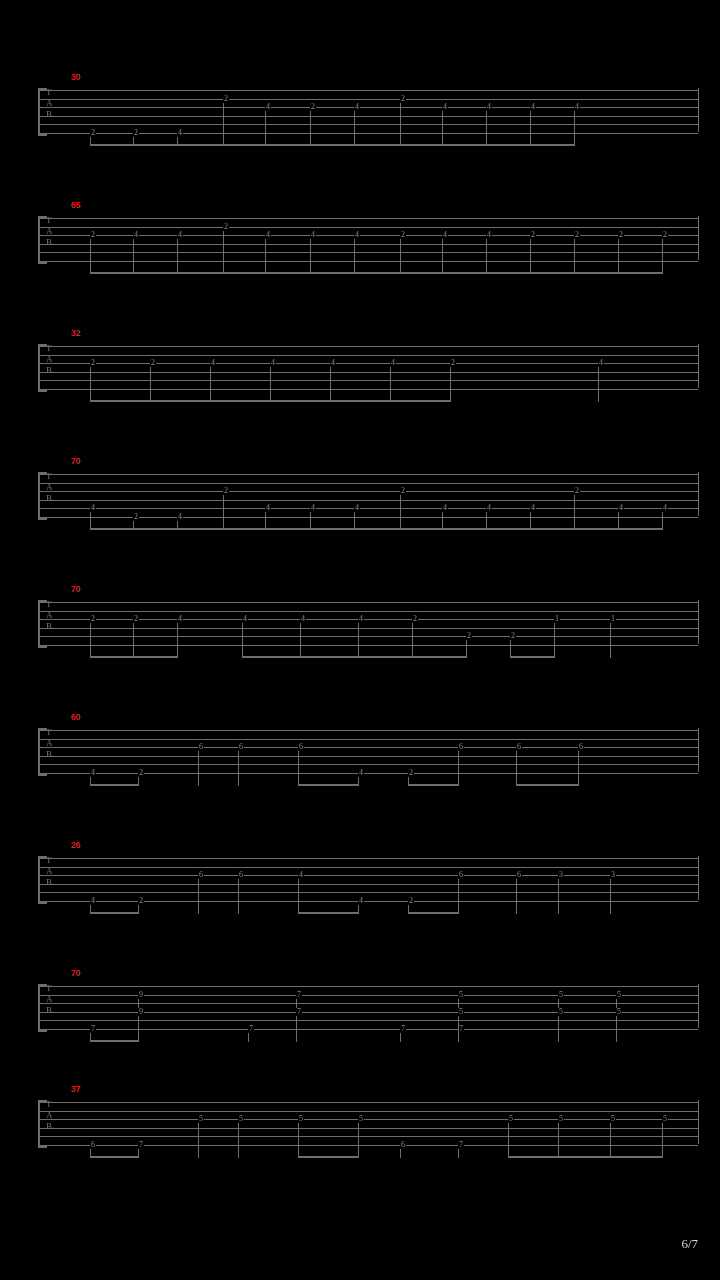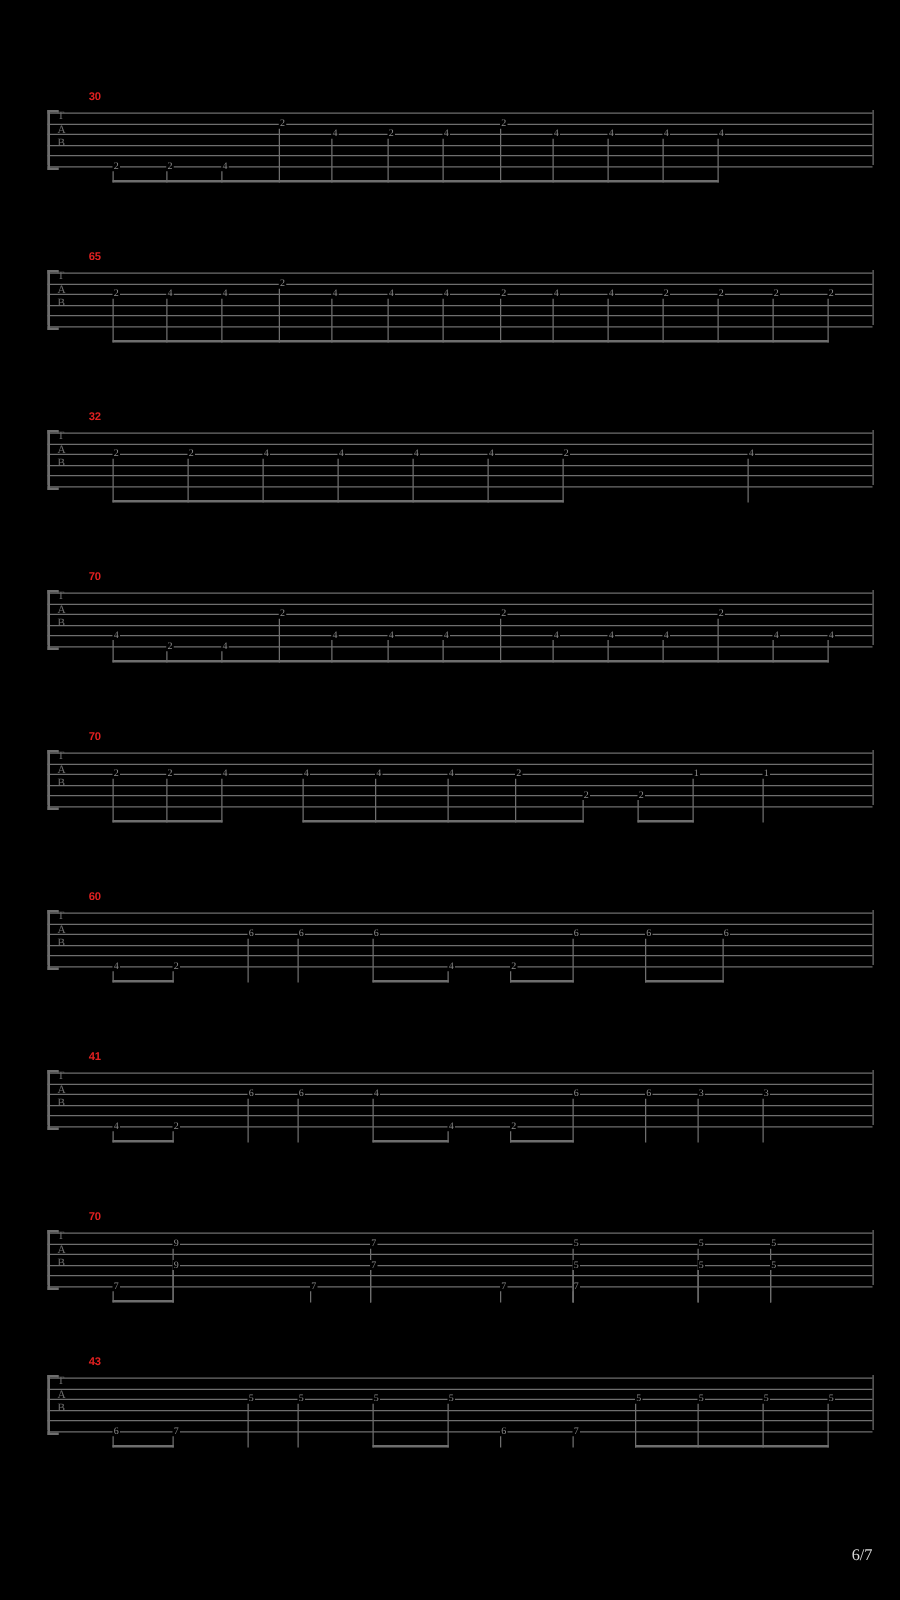--- a/index.html
+++ b/index.html
@@ -365,21 +365,21 @@
       <div class="fret" style="left: 478px; top: 15px;">6</div>
       <div class="stem" style="left: 478px; top: 23.2px; height: 34.8px;"></div>
       <div class="fret" style="left: 540px; top: 15px;">6</div>
       <div class="stem" style="left: 540px; top: 23.2px; height: 34.8px;"></div>
       <div class="beam" style="left: 52px; top: 56px; width: 49px;"></div>
       <div class="beam" style="left: 260px; top: 56px; width: 61px;"></div>
       <div class="beam" style="left: 370px; top: 56px; width: 51px;"></div>
       <div class="beam" style="left: 478px; top: 56px; width: 63px;"></div>
     </div>
     <div class="system" style="top: 856px;">
-      <div class="measure-number">41</div>
+      <div class="measure-number">26</div>
       <div class="staff">
         <div class="staff-line" style="top: 2px;"></div>
         <div class="staff-line" style="top: 10.6px;"></div>
         <div class="staff-line" style="top: 19.2px;"></div>
         <div class="staff-line" style="top: 27.8px;"></div>
         <div class="staff-line" style="top: 36.4px;"></div>
         <div class="staff-line" style="top: 45px;"></div>
         <div class="brace"></div>
         <div class="tab-letters">
           <div>T</div>
@@ -457,21 +457,21 @@
       <div class="stem" style="left: 520px; top: 14.6px; height: 43.4px;"></div>
       <div class="fret" style="left: 520px; top: 24px;">5</div>
       <div class="stem" style="left: 520px; top: 31.8px; height: 26.2px;"></div>
       <div class="fret" style="left: 578px; top: 7px;">5</div>
       <div class="stem" style="left: 578px; top: 14.6px; height: 43.4px;"></div>
       <div class="fret" style="left: 578px; top: 24px;">5</div>
       <div class="stem" style="left: 578px; top: 31.8px; height: 26.2px;"></div>
       <div class="beam" style="left: 52px; top: 56px; width: 49px;"></div>
     </div>
     <div class="system" style="top: 1100px;">
-      <div class="measure-number">43</div>
+      <div class="measure-number">37</div>
       <div class="staff">
         <div class="staff-line" style="top: 2px;"></div>
         <div class="staff-line" style="top: 10.6px;"></div>
         <div class="staff-line" style="top: 19.2px;"></div>
         <div class="staff-line" style="top: 27.8px;"></div>
         <div class="staff-line" style="top: 36.4px;"></div>
         <div class="staff-line" style="top: 45px;"></div>
         <div class="brace"></div>
         <div class="tab-letters">
           <div>T</div>

